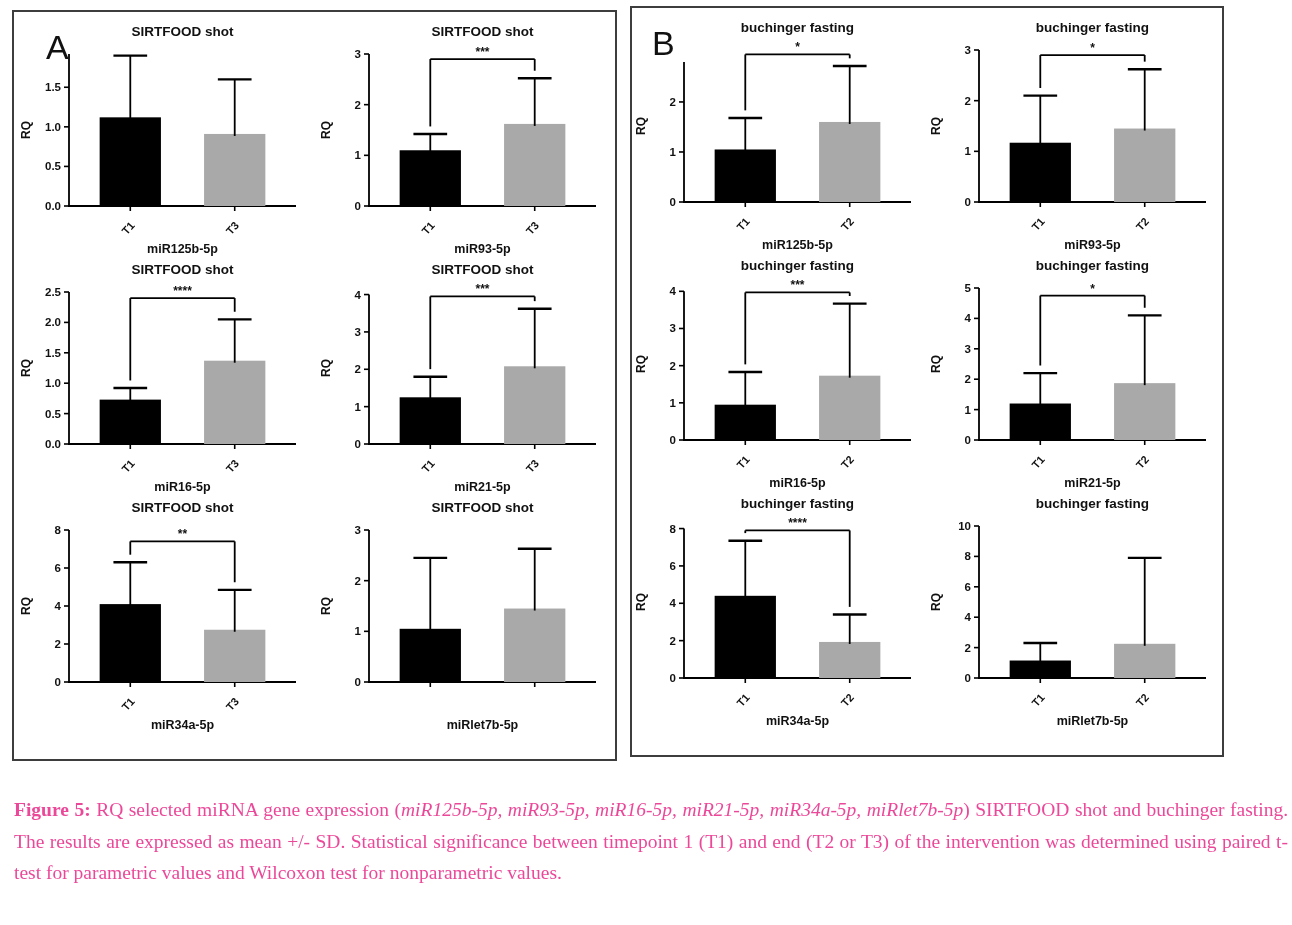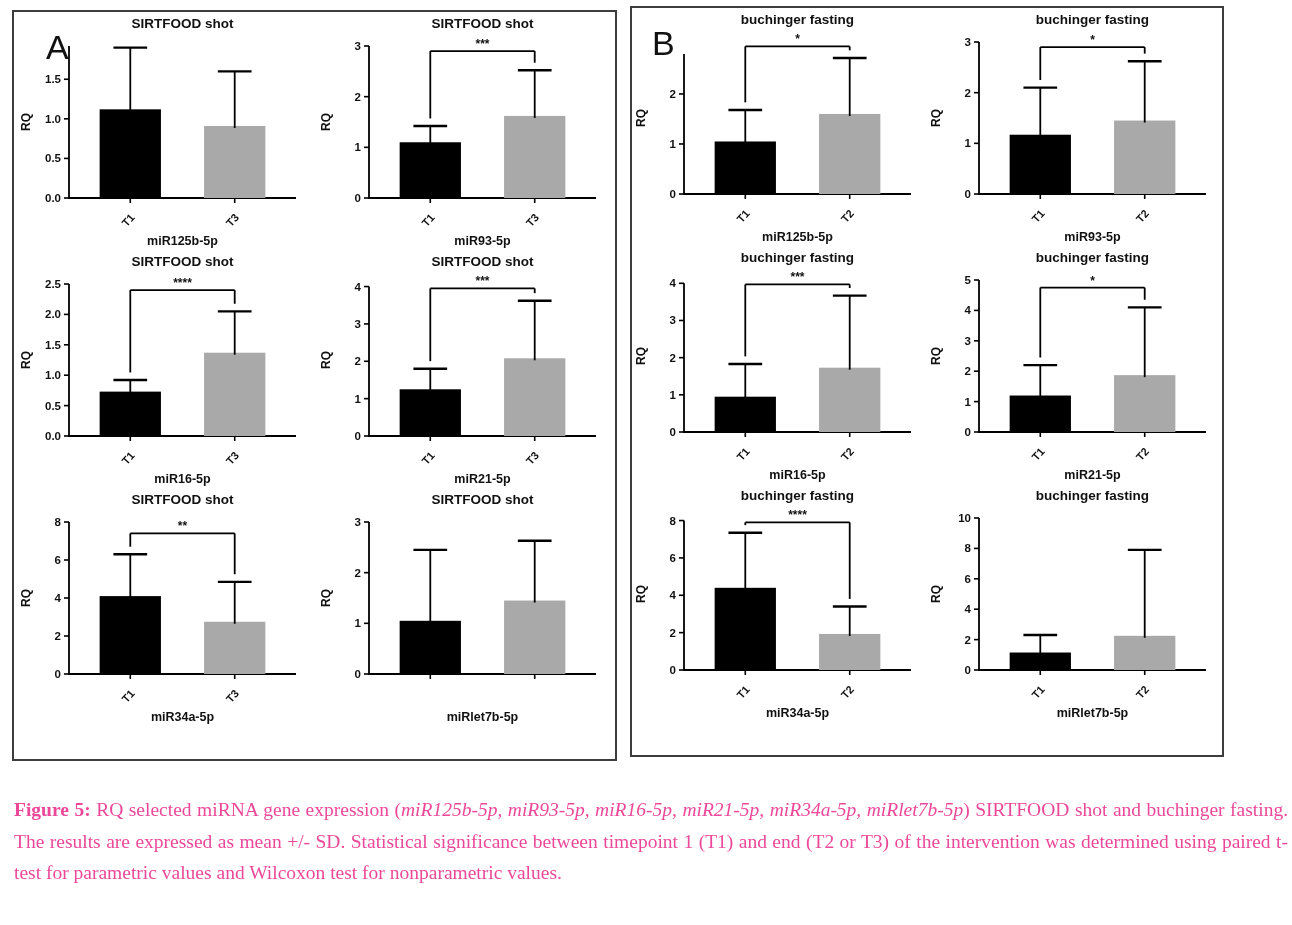--- a/index.html
+++ b/index.html
@@ -5,21 +5,21 @@
   html,body{margin:0;padding:0;background:#ffffff;}
   #stage{position:relative;width:1292px;height:925px;background:#fff;
          font-family:"Liberation Sans",sans-serif;overflow:hidden;}
   .panel{position:absolute;background:#fff;border:2px solid #3d3d3d;box-sizing:border-box;}
   #panel-a{left:12px;top:10px;width:605px;height:751px;}
   #panel-b{left:630px;top:6px;width:594px;height:751px;}
   .panel-label{position:absolute;font-size:34px;font-weight:400;color:#111;z-index:5;}
   #panel-a .panel-label{left:32px;top:16px;}
   #panel-b .panel-label{left:20px;top:16px;}
   .charts{display:grid;grid-template-columns:1fr 1fr;grid-auto-rows:238px;
-          padding-top:0;justify-items:center;}
+          padding-top:8px;justify-items:center;}
   .chart-cell{width:295px;height:238px;}
   svg text{font-family:"Liberation Sans",sans-serif;}
   .caption{position:absolute;left:10px;top:790px;width:1274px;margin:4px;
            font-family:"Liberation Serif",serif;font-size:19.5px;line-height:1.62;
            color:#ec4899;text-align:justify;}
   .caption i{font-style:italic;}
   .caption b{font-weight:bold;}
 </style>
 </head>
 <body>

